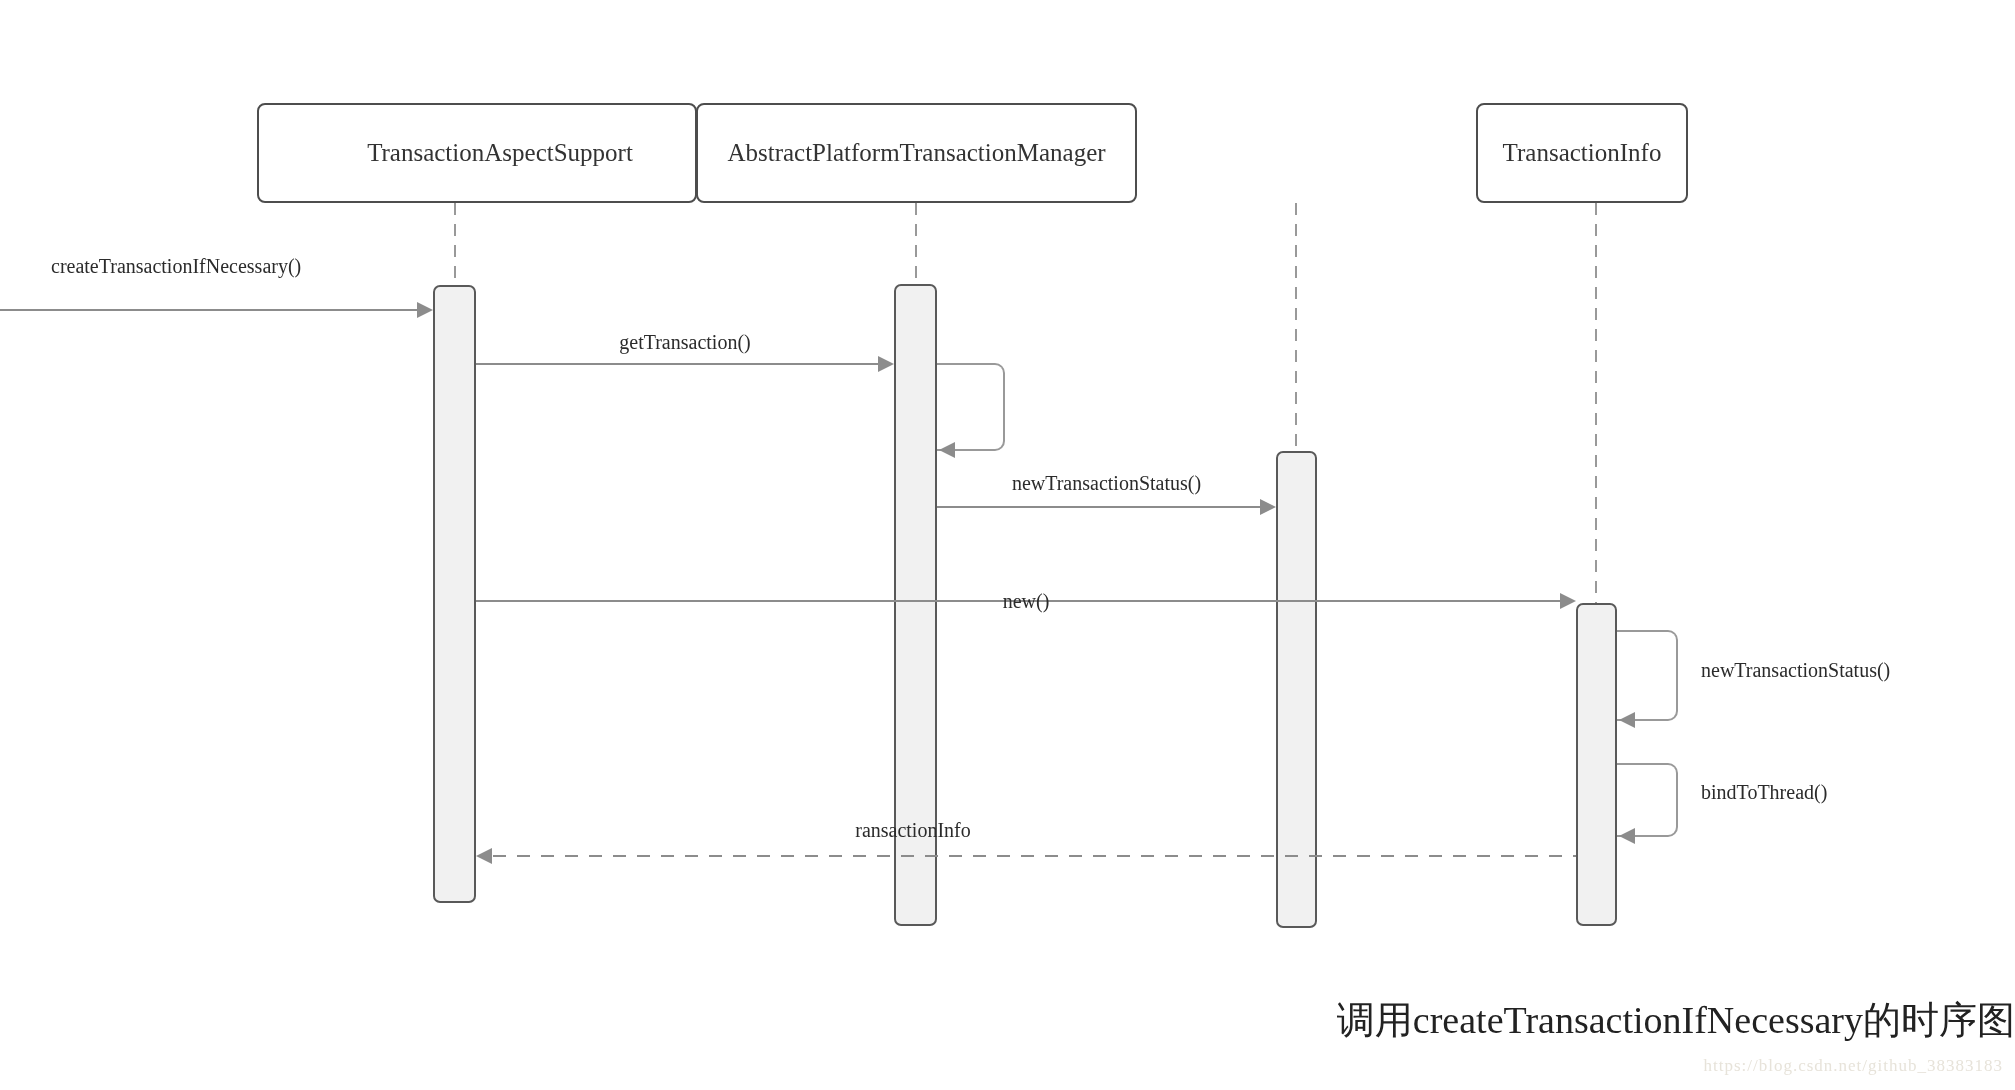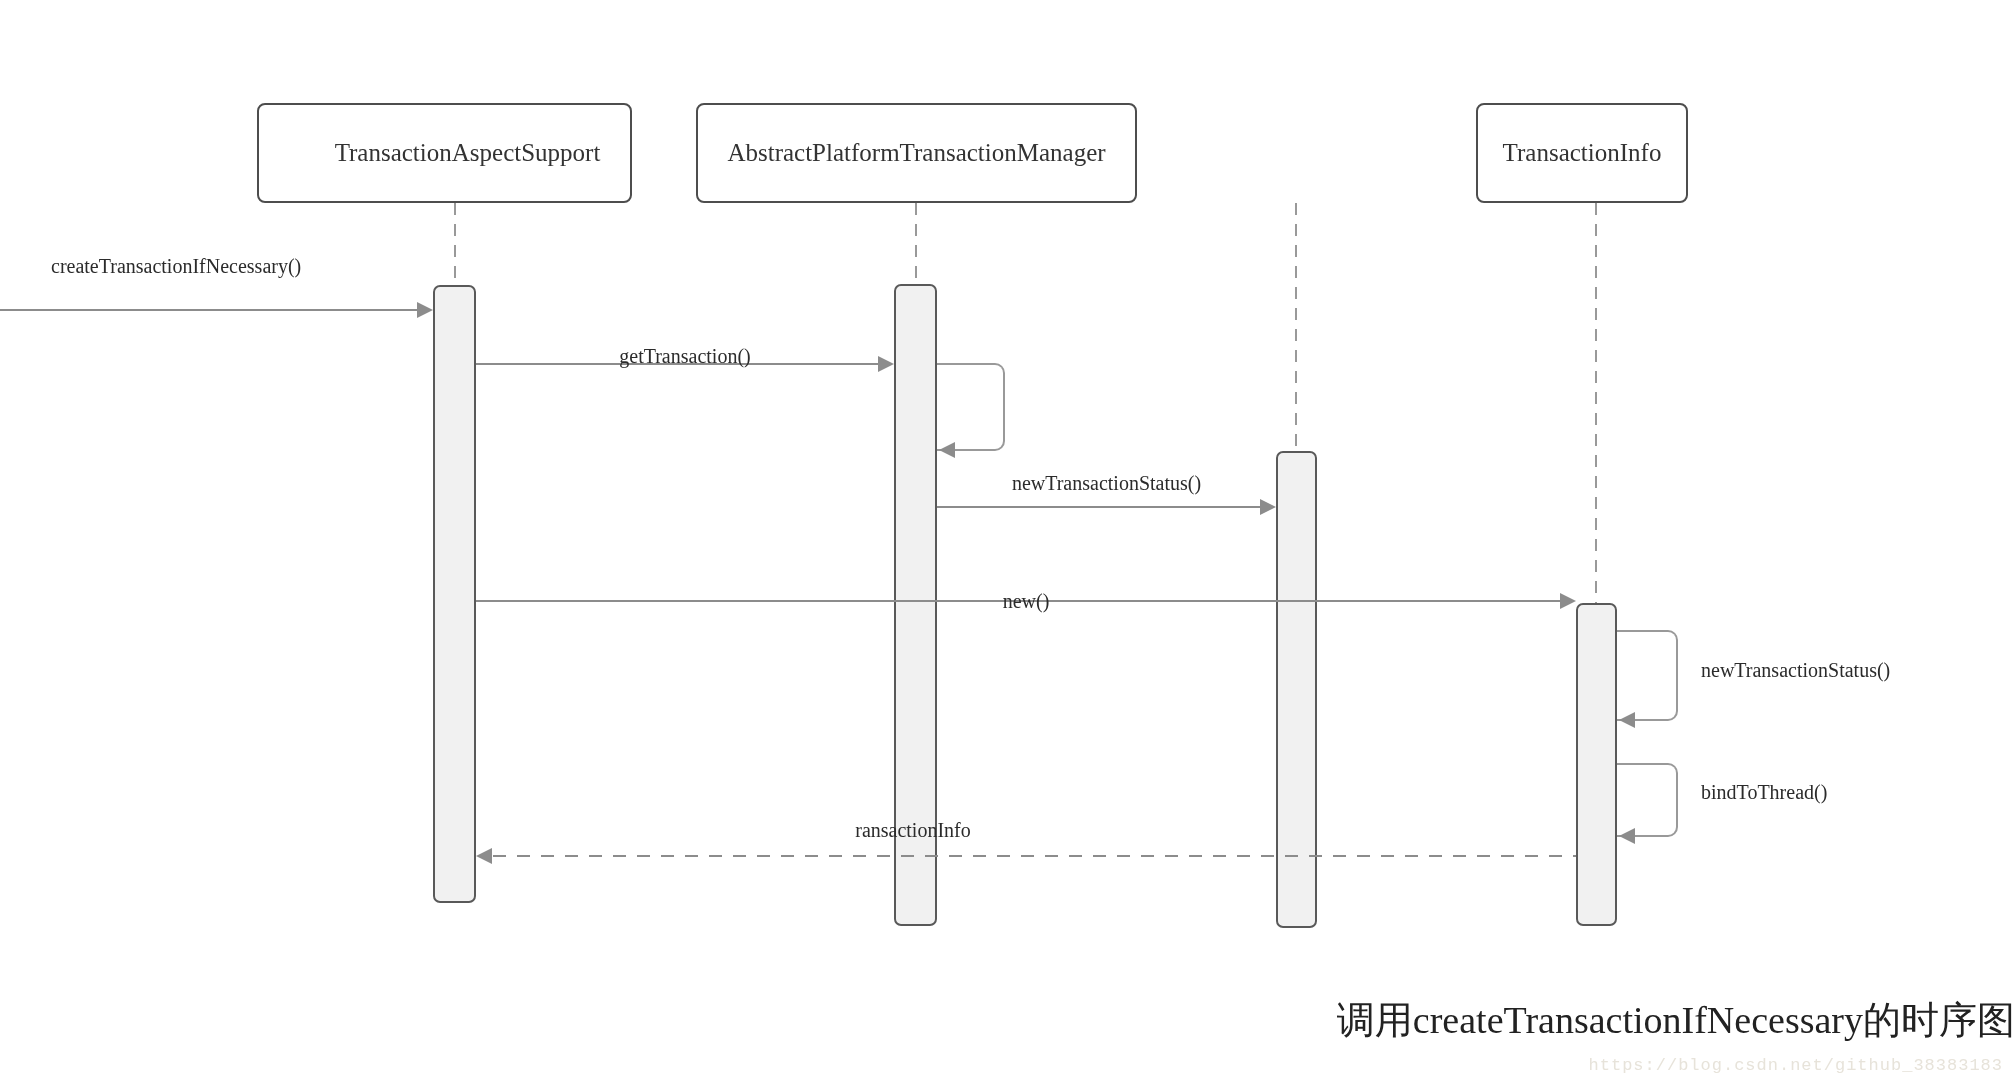--- a/index.html
+++ b/index.html
@@ -57,54 +57,54 @@
     position:absolute;font-size:20px;color:#2b2b2b;
     white-space:nowrap;z-index:4;
   }
   .center{text-align:center;}
   .title{
     position:absolute;left:0;right:0;top:995px;
     text-align:right;font-size:38px;color:#222222;z-index:4;
   }
   .watermark{
     position:absolute;right:12px;top:1056px;
-    font-family:Liberation Mono, monospace;
+    font-family:Liberation Serif, serif;
     font-size:17px;letter-spacing:1px;color:#e7e3da;z-index:4;text-align:right;
   }
 </style>
 </head>
 <body>
 
 <div id="canvas">
 
   <div class="lifeline" style="left:454px;top:203px;height:84px;"></div>
   <div class="lifeline" style="left:915px;top:203px;height:83px;"></div>
   <div class="lifeline" style="left:1295px;top:203px;height:250px;"></div>
   <div class="lifeline" style="left:1595px;top:203px;height:402px;"></div>
 
-  <div class="actor" style="left:257px;width:375px;padding-left:46px;">
+  <div class="actor" style="left:257px;width:440px;padding-left:46px;">
     <span class="actor-label">TransactionAspectSupport</span>
   </div>
   <div class="actor" style="left:696px;width:441px;">
     <span class="actor-label">AbstractPlatformTransactionManager</span>
   </div>
   <div class="actor" style="left:1476px;width:212px;">
     <span class="actor-label">TransactionInfo</span>
   </div>
 
   <div class="activation" style="left:433px;top:285px;width:43px;height:618px;"></div>
   <div class="activation" style="left:894px;top:284px;width:43px;height:642px;"></div>
   <div class="activation" style="left:1276px;top:451px;width:41px;height:477px;"></div>
   <div class="activation" style="left:1576px;top:603px;width:41px;height:323px;"></div>
 
   <div class="msg-label" style="left:51px;top:255px;">createTransactionIfNecessary()</div>
   <div class="msg-line" style="left:0;top:309px;width:419px;"></div>
   <div class="head-right" style="left:417px;top:302px;"></div>
 
-  <div class="msg-label center" style="left:476px;top:345px;width:418px;">getTransaction()</div>
+  <div class="msg-label center" style="left:476px;top:331px;width:418px;">getTransaction()</div>
   <div class="msg-line" style="left:476px;top:363px;width:404px;"></div>
   <div class="head-right" style="left:878px;top:356px;"></div>
 
   <div class="loop" style="left:937px;top:363px;width:68px;height:88px;"></div>
   <div class="head-left" style="left:939px;top:442px;"></div>
 
   <div class="msg-label center" style="left:937px;top:472px;width:339px;">newTransactionStatus()</div>
   <div class="msg-line" style="left:937px;top:506px;width:325px;"></div>
   <div class="head-right" style="left:1260px;top:499px;"></div>
 

